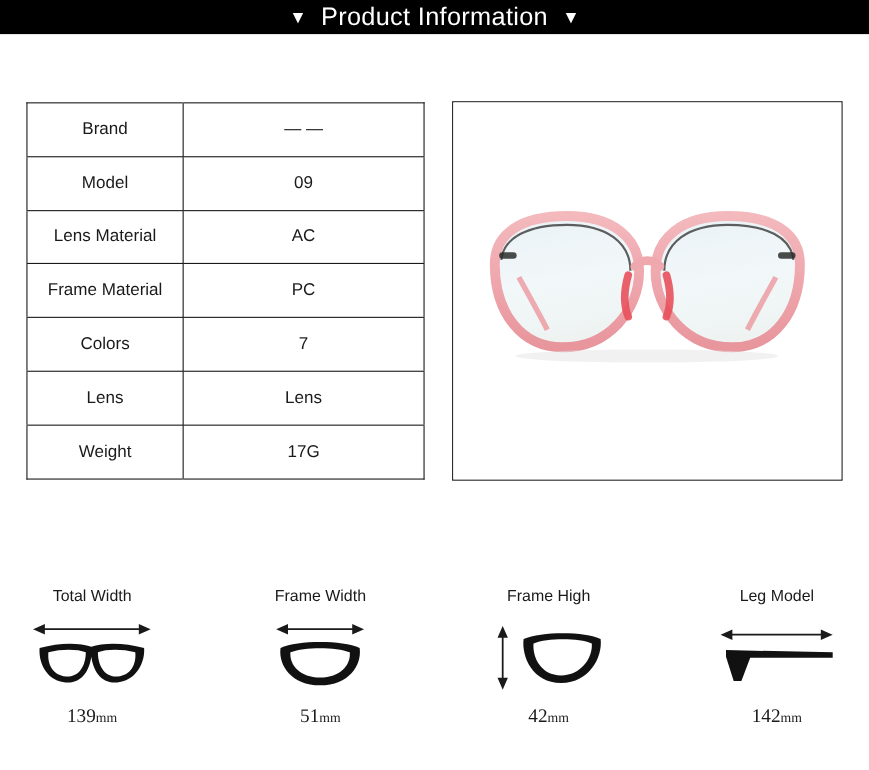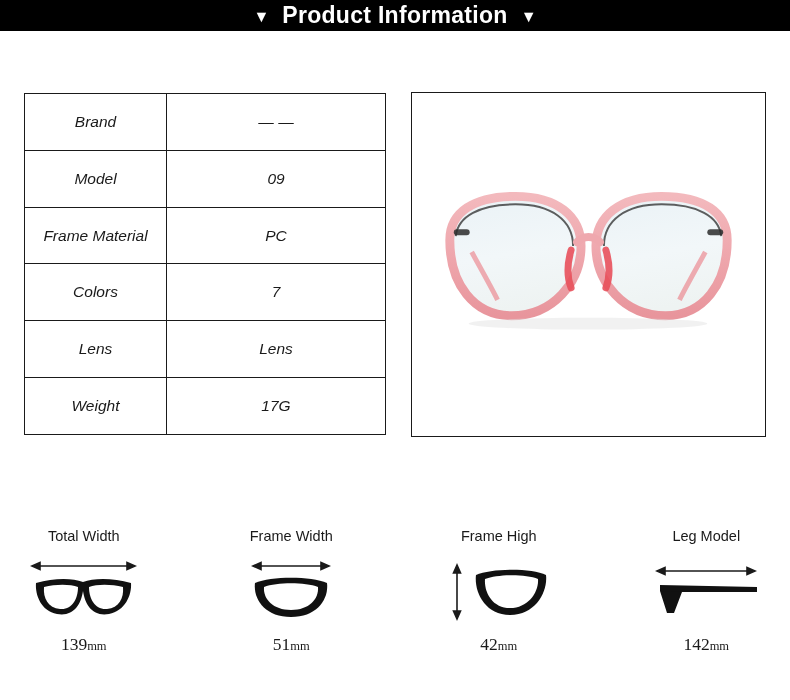--- a/index.html
+++ b/index.html
@@ -36,39 +36,39 @@
   .header-tri {
     color: #ffffff;
     font-size: 16px;
     line-height: 1;
     position: relative;
     top: 1px;
   }
   .header-title {
     color: #ffffff;
     font-size: 23px;
-    font-weight: 700;
+    font-weight: 400;
     letter-spacing: 0.3px;
     white-space: nowrap;
   }
 
   
   .spec-table {
     position: absolute;
     left: 24px;
     top: 93px;
     width: 361px;
     height: 342px;
     border: 1.6px solid #1a1a1a;
     border-collapse: collapse;
     display: table;
     table-layout: fixed;
     background: #ffffff;
   }
-  .spec-row { display: table-row; font-style: italic; }
+  .spec-row { display: table-row; }
   .spec-cell {
     display: table-cell;
     border: 1.6px solid #1a1a1a;
     vertical-align: middle;
     text-align: center;
     font-size: 15.5px;
     font-weight: 400;
     color: #1a1a1a;
     height: 48.8px;
     padding: 0 4px;
@@ -90,25 +90,25 @@
     border: 1.5px solid #1a1a1a;
     background: #ffffff;
     overflow: hidden;
   }
   .photo-frame svg { display: block; width: 100%; height: 100%; }
 
   
   .measure-strip {
     position: absolute;
     left: 0;
-    top: 495px;
+    top: 534px;
     width: 790px;
     height: 160px;
     display: flex;
-    align-items: flex-end;
+    align-items: flex-start;
     gap: 40px;
   }
   .measure-item {
     flex: 1 1 0;
     display: flex;
     flex-direction: column;
     align-items: center;
   }
   .measure-label {
     font-size: 14.5px;
@@ -145,20 +145,24 @@
 </div>
 
 <div class="spec-table">
   <div class="spec-row">
     <div class="spec-cell label">Brand</div>
     <div class="spec-cell value">— —</div>
   </div>
   <div class="spec-row">
     <div class="spec-cell label">Model</div>
     <div class="spec-cell value">09</div>
+  </div>
+  <div class="spec-row">
+    <div class="spec-cell label">Lens Material</div>
+    <div class="spec-cell value">AC</div>
   </div>
   <div class="spec-row">
     <div class="spec-cell label">Frame Material</div>
     <div class="spec-cell value">PC</div>
   </div>
   <div class="spec-row">
     <div class="spec-cell label">Colors</div>
     <div class="spec-cell value">7</div>
   </div>
   <div class="spec-row">

